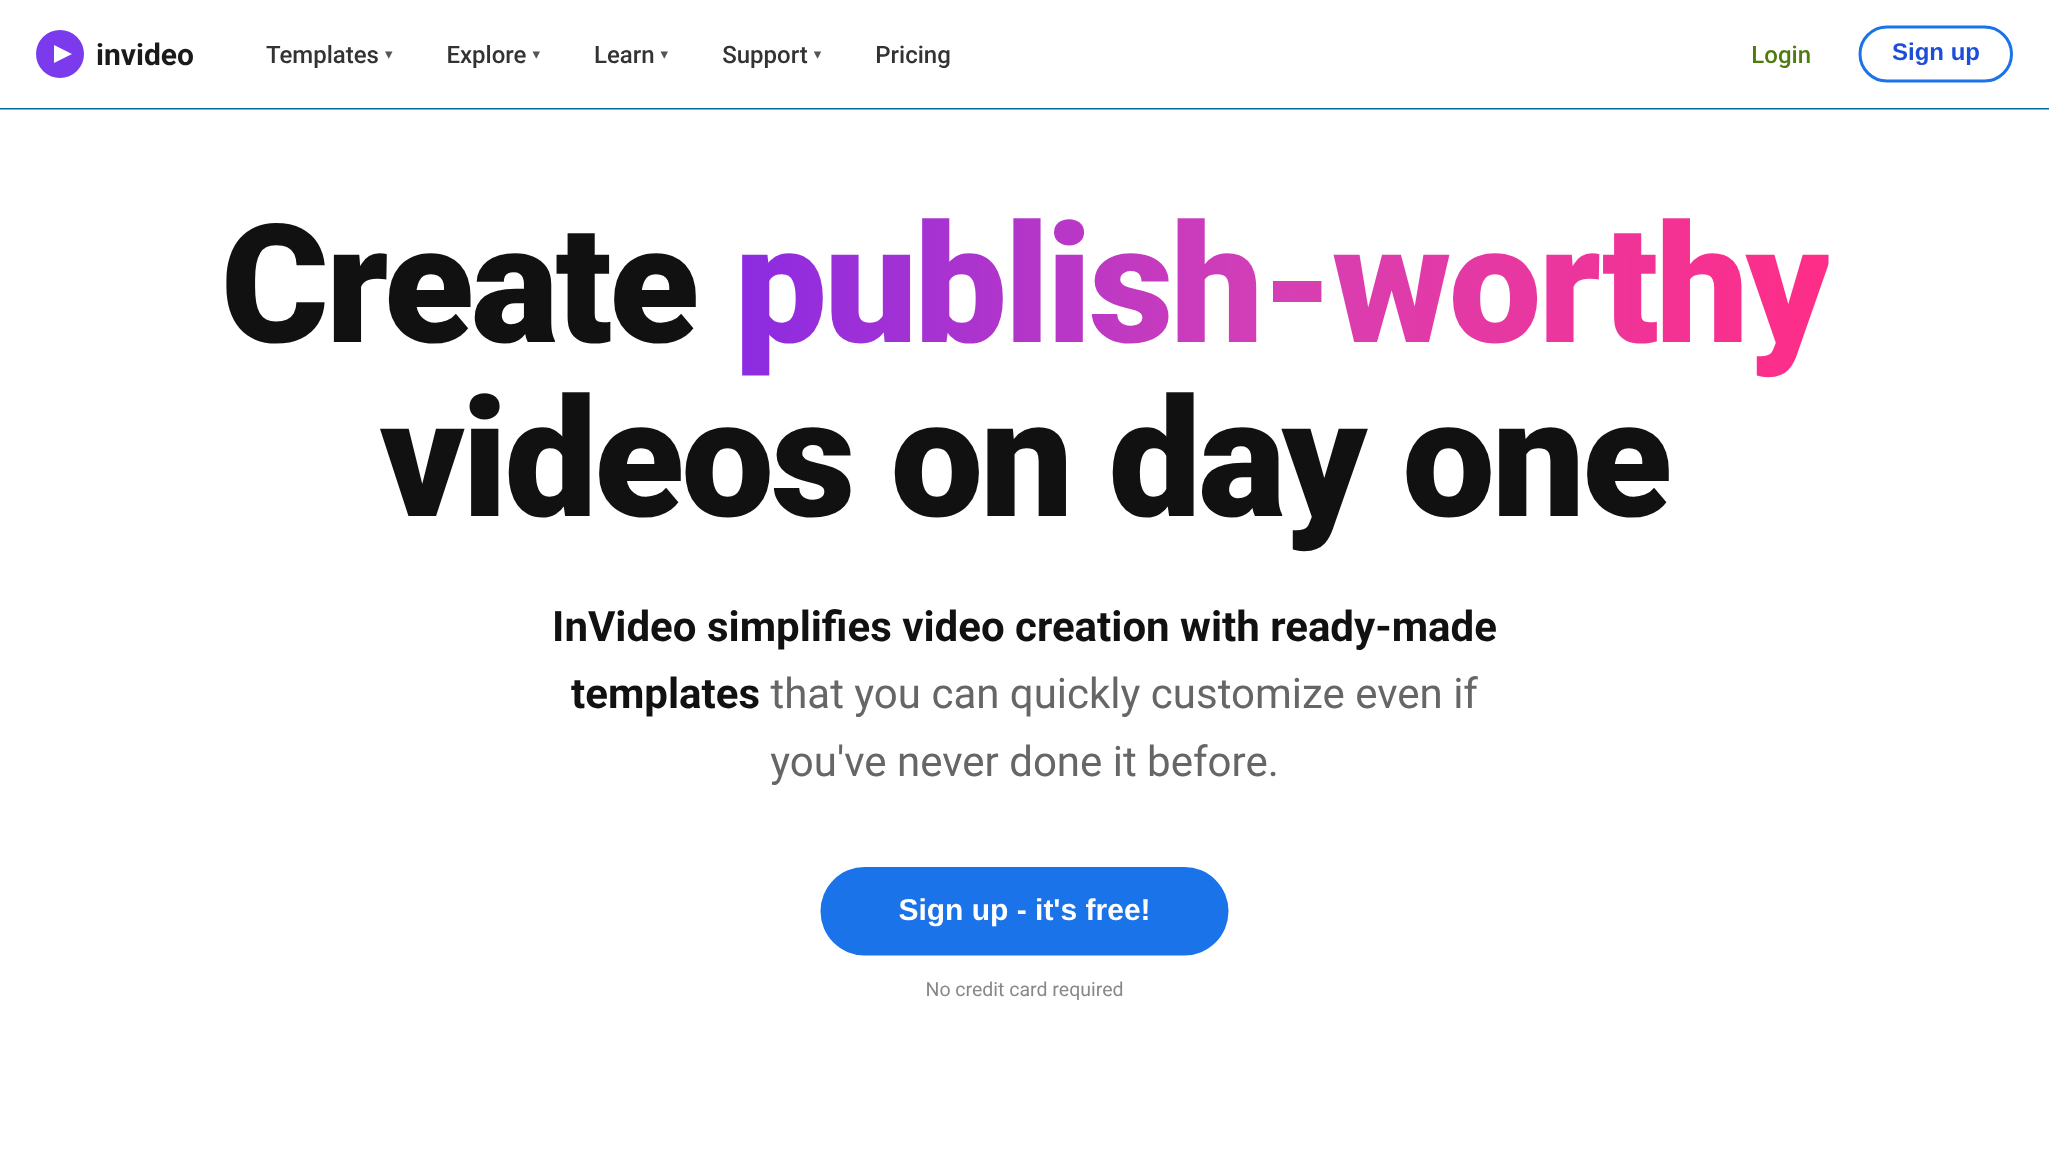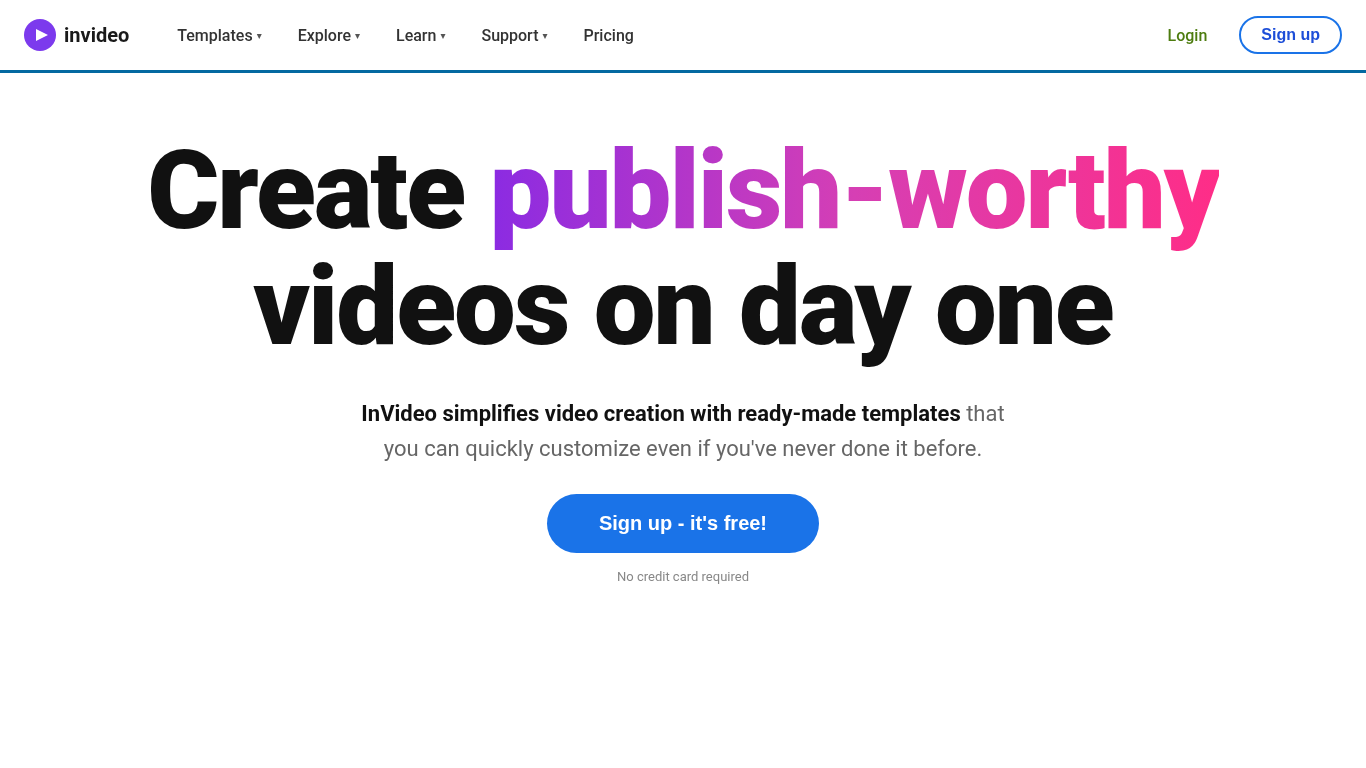--- a/index.html
+++ b/index.html
@@ -15,21 +15,21 @@
       min-height: 768px;
       overflow-x: hidden;
     }
 
     
     nav {
       display: flex;
       align-items: center;
       height: 73px;
       padding: 0 24px;
-      border-bottom: 3px solid #0369a1;
+      border-bottom: 1px solid #0369a1;
       position: relative;
       z-index: 10;
     }
 
     .nav-logo {
       display: flex;
       align-items: center;
       gap: 8px;
       margin-right: 32px;
       text-decoration: none;
@@ -124,24 +124,24 @@
       -webkit-text-fill-color: transparent;
       background-clip: text;
     }
 
     .hero-headline .line2 {
       display: block;
       color: #111111;
     }
 
     .hero-subheadline {
-      font-size: 22px;
+      font-size: 28px;
       line-height: 1.6;
       max-width: 680px;
-      margin-bottom: 28px;
+      margin-bottom: 48px;
       color: #333;
       text-align: center;
     }
 
     .hero-subheadline .bold-part {
       font-weight: 700;
       color: #111;
     }
 
     .hero-subheadline .light-part {

